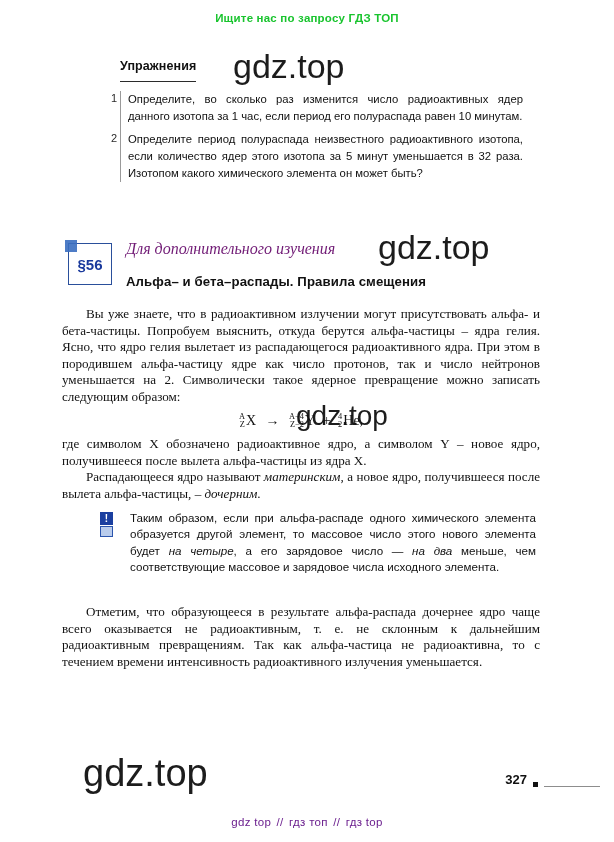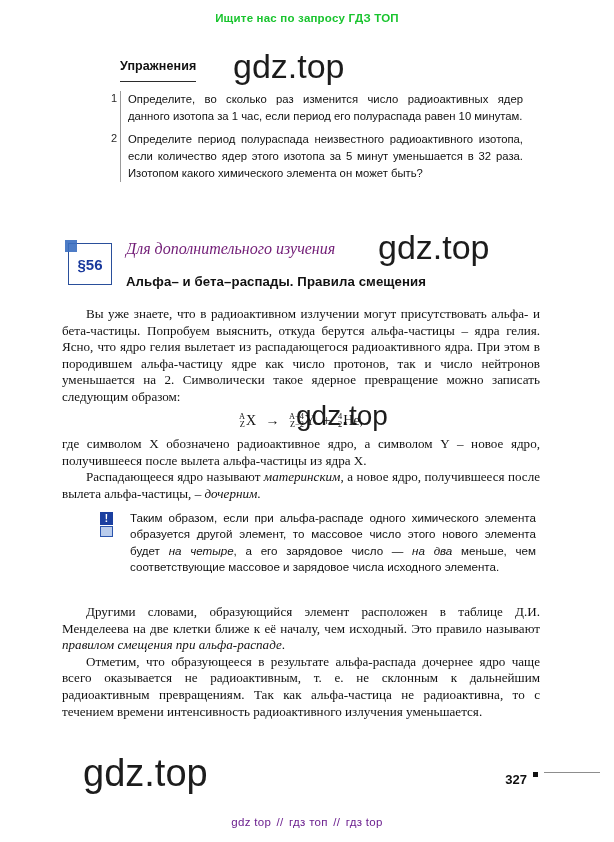--- a/index.html
+++ b/index.html
@@ -267,21 +267,21 @@
     top: 604px;
     width: 478px;
   }
 
   
   .folio {
     position: absolute;
     right: 14px;
     top: 772px;
     display: flex;
-    align-items: flex-start;
+    align-items: flex-end;
     gap: 6px;
   }
   .folio-num {
     font-family: "Liberation Sans", sans-serif;
     font-weight: bold;
     font-size: 13px;
     color: #111;
   }
   .folio-sq {
     width: 5px; height: 5px;
@@ -363,21 +363,20 @@
 
   <div class="callout">
     <div class="callout-icon">
       <span class="bang">!</span>
       <span class="plate"></span>
     </div>
     <div class="callout-text"><span>Таким образом, если при альфа-распаде одного химического элемента образуется другой элемент, то массовое число этого нового элемента будет </span><span class="it">на четыре</span><span>, а его зарядовое число — </span><span class="it">на два</span><span> меньше, чем соответствующие массовое и зарядовое числа исходного элемента.</span></div>
   </div>
 
   <div class="tail-col">
-    <p class="bt"><span>Другими словами, образующийся элемент расположен в таблице Д.И. Менделеева на две клетки ближе к её началу, чем исходный. Это правило называют </span><span class="it">правилом смещения при альфа-распаде</span><span>.</span></p>
     <p class="bt">Отметим, что образующееся в результате альфа-распада дочернее ядро чаще всего оказывается не радиоактивным, т. е. не склонным к дальнейшим радиоактивным превращениям. Так как альфа-частица не радиоактивна, то с течением времени интенсивность радиоактивного излучения уменьшается.</p>
   </div>
 
   <div class="folio">
     <span class="folio-num">327</span>
     <span class="folio-sq"></span>
     <span class="folio-rule"></span>
   </div>
 
   <div class="wm-footer">

